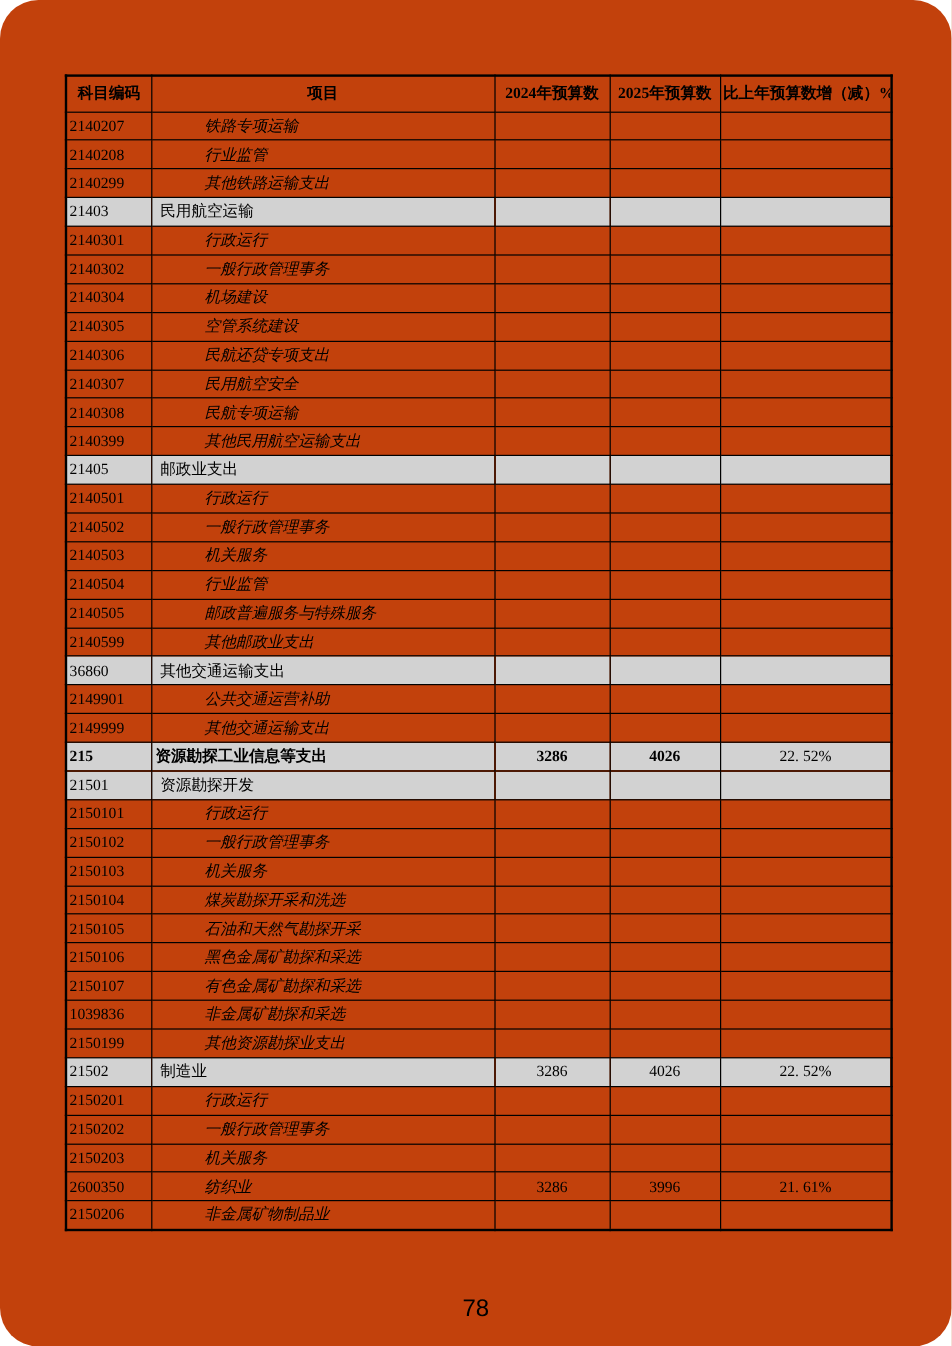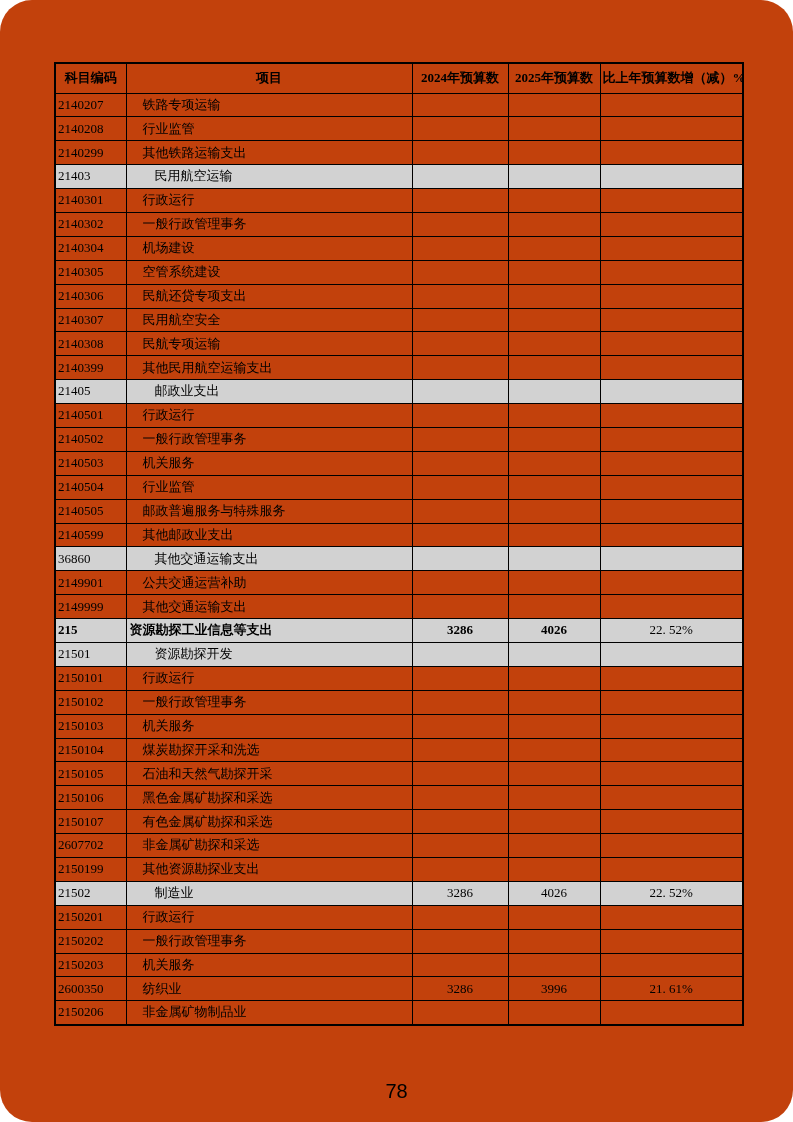--- a/index.html
+++ b/index.html
@@ -37,22 +37,22 @@
   table.budget thead tr { height: 30px; }
   table.budget tbody tr { height: 23.9px; }
   table.budget th {
     font-weight: bold;
     text-align: center;
     font-size: 13px;
   }
   td.code { text-align: left; padding-left: 3px; font-size: 13px; }
   td.item { text-align: left; }
   td.item.ind1 { padding-left: 3px; }
-  td.item.ind2 { padding-left: 28px; }
-  td.item.ind3 { padding-left: 16px; }
+  td.item.ind2 { padding-left: 7px; }
+  td.item.ind3 { padding-left: 44px; font-style: italic; }
   td.num { text-align: center; }
   tr.shaded td { background: #d2d2d2; }
   tr.boldrow td.code, tr.boldrow td.item, tr.boldrow td.b24, tr.boldrow td.b25 { font-weight: bold; }
   .pagenum {
     position: absolute;
     left: 0;
     top: 1080px;
     width: 100%;
     text-align: center;
     font-size: 20px;
@@ -292,21 +292,21 @@
           <td class="num pct"></td>
         </tr>
         <tr>
           <td class="code">2150107</td>
           <td class="item ind3">有色金属矿勘探和采选</td>
           <td class="num b24"></td>
           <td class="num b25"></td>
           <td class="num pct"></td>
         </tr>
         <tr>
-          <td class="code">2607702</td>
+          <td class="code">1039836</td>
           <td class="item ind3">非金属矿勘探和采选</td>
           <td class="num b24"></td>
           <td class="num b25"></td>
           <td class="num pct"></td>
         </tr>
         <tr>
           <td class="code">2150199</td>
           <td class="item ind3">其他资源勘探业支出</td>
           <td class="num b24"></td>
           <td class="num b25"></td>

